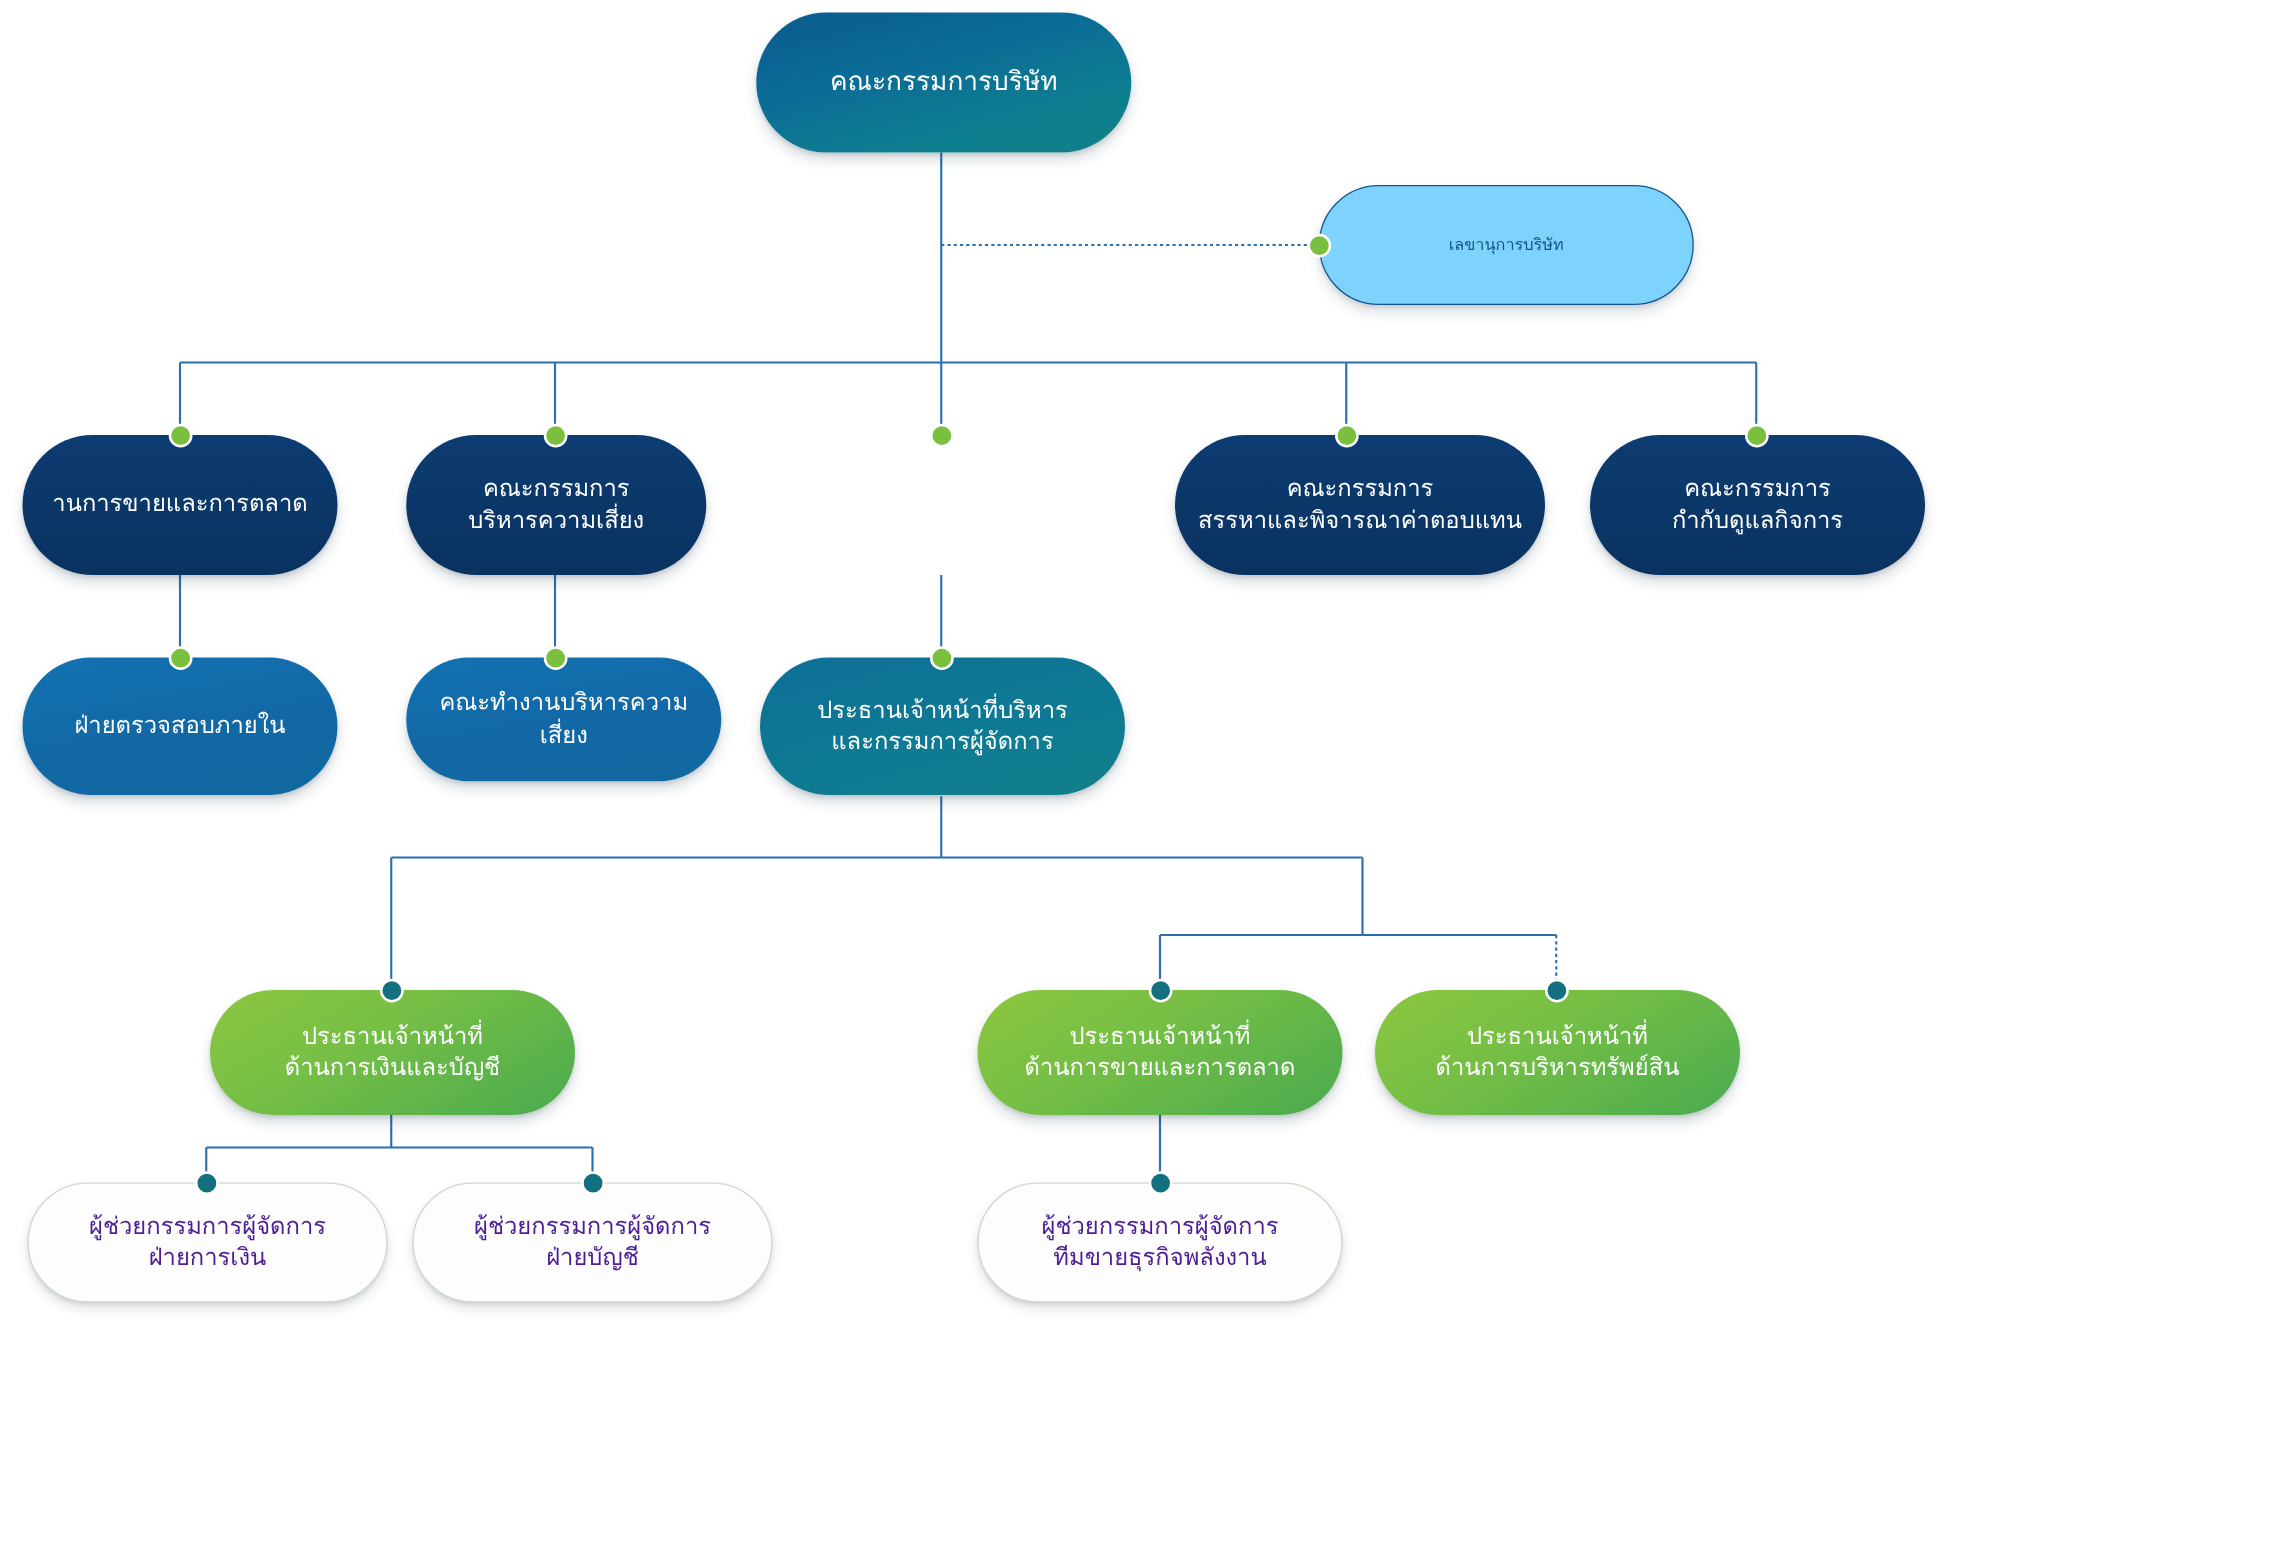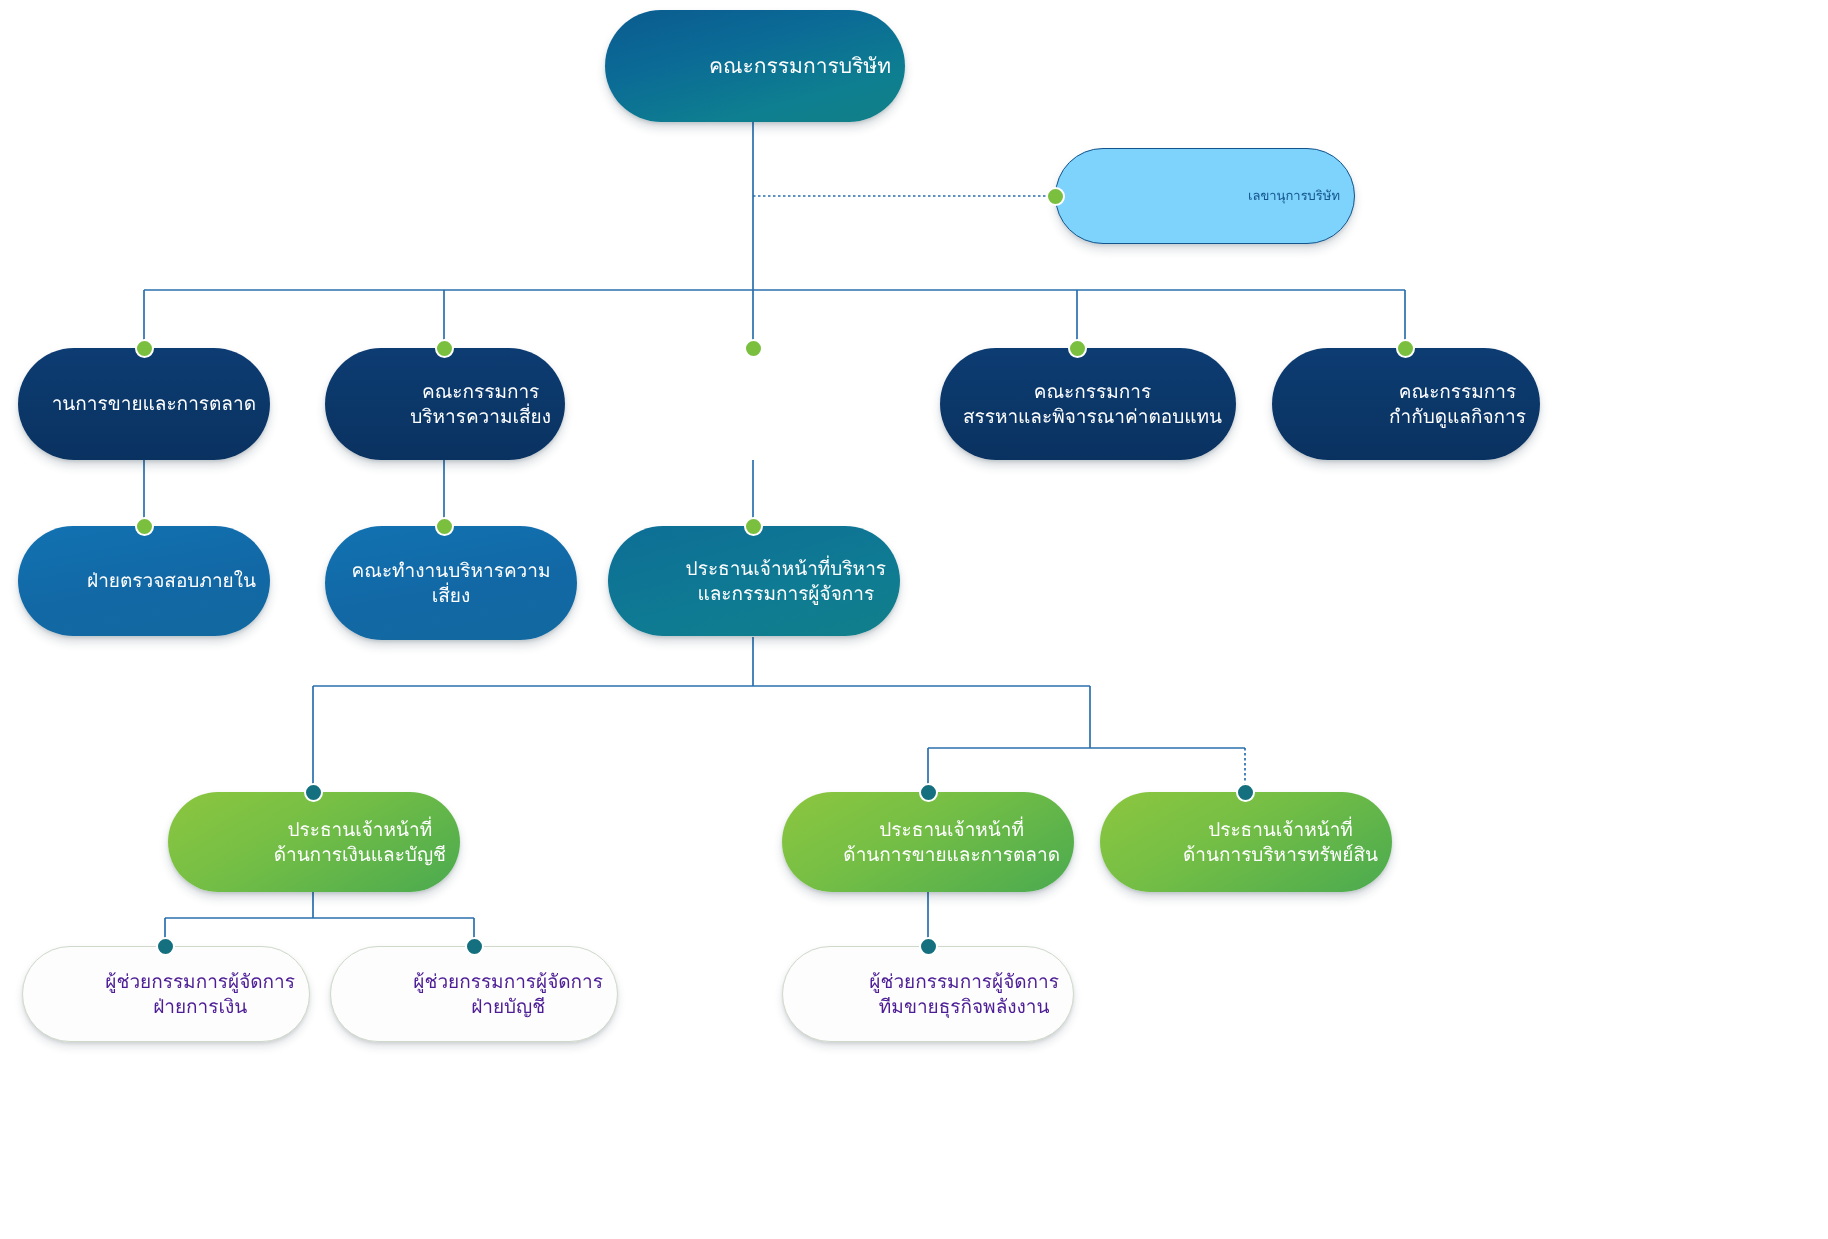--- a/index.html
+++ b/index.html
@@ -1,21 +1,21 @@
 <!DOCTYPE html>
 <html><head>
 <meta charset="utf-8">
 <title>Organization Chart</title>
 <style>
   html,body{margin:0;padding:0;background:#ffffff;}
   body{font-family:"Liberation Sans","DejaVu Sans",sans-serif;}
   #stage{position:relative;width:1828px;height:1239px;overflow:hidden;background:#ffffff;}
   svg.wires{position:absolute;left:0;top:0;width:1828px;height:1239px;pointer-events:none;}
 
-  .node{position:absolute;box-sizing:border-box;display:flex;align-items:center;justify-content:flex-end;
+  .node{position:absolute;box-sizing:border-box;display:flex;align-items:center;justify-content:center;
         text-align:center;line-height:1.32;border-radius:999px;color:#ffffff;
         box-shadow:0 6px 10px rgba(20,40,60,.17), 0 2px 3px rgba(20,40,60,.12);}
   .node .tx{display:block;padding:0 14px;white-space:pre-line;}
 
   
   .t-board{background:linear-gradient(165deg,#0a5b8f 0%,#0b6a96 35%,#0e7f90 75%,#117f86 100%);
            font-size:21px;}
   
   .t-navy{background:linear-gradient(180deg,#0d3c73 0%,#0b3768 55%,#0a3261 100%);font-size:19px;}
   
@@ -106,28 +106,28 @@
     <span class="tx">คณะกรรมการ
 กำกับดูแลกิจการ</span>
   </div>
   <span class="dot green" style="left:1396px;top:339px;"></span>
 
   <div class="node t-blue" style="left:18px;top:526px;width:252px;height:110px;">
     <span class="tx">ฝ่ายตรวจสอบภายใน</span>
   </div>
   <span class="dot green" style="left:135px;top:517px;"></span>
 
-  <div class="node t-blue" style="left:325px;top:526px;width:252px;height:114px;">
+  <div class="node t-blue" style="left:325px;top:526px;width:252px;height:99px;">
     <span class="tx">คณะทำงานบริหารความเสี่ยง</span>
   </div>
   <span class="dot green" style="left:435px;top:517px;"></span>
 
   <div class="node t-teal" style="left:608px;top:526px;width:292px;height:110px;">
     <span class="tx">ประธานเจ้าหน้าที่บริหาร
-และกรรมการผู้จัจการ</span>
+และกรรมการผู้จัดการ</span>
   </div>
   <span class="dot green" style="left:744px;top:517px;"></span>
 
   <div class="node t-green" style="left:168px;top:792px;width:292px;height:100px;">
     <span class="tx">ประธานเจ้าหน้าที่
 ด้านการเงินและบัญชี</span>
   </div>
   <span class="dot teal" style="left:304px;top:783px;"></span>
 
   <div class="node t-green" style="left:782px;top:792px;width:292px;height:100px;">

